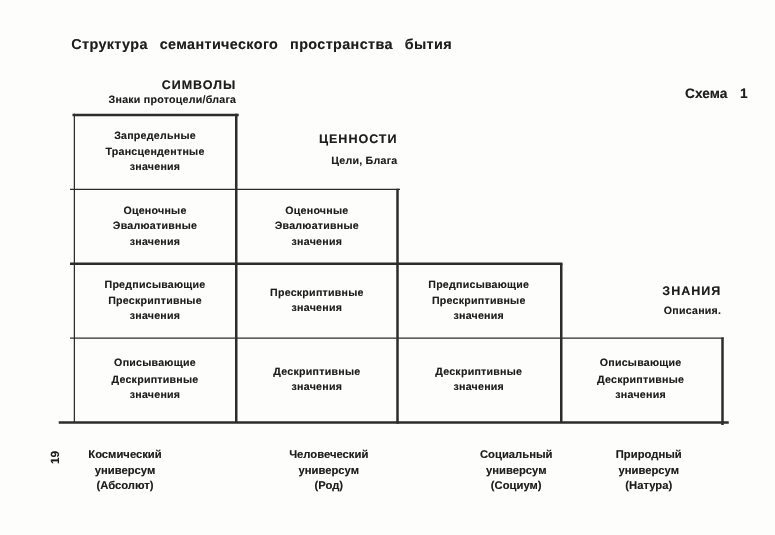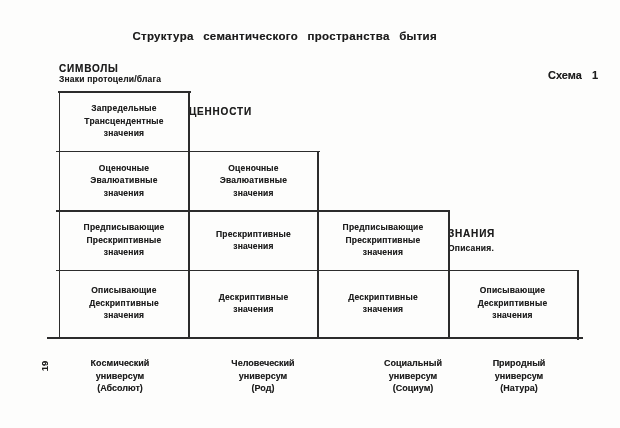--- a/index.html
+++ b/index.html
@@ -6,26 +6,26 @@
   .page{
     position:relative;
     width:620px;height:428px;
     background:#fdfdfc;
     font-family:"Liberation Sans","DejaVu Sans",sans-serif;
     color:#1d1d1d;
     overflow:hidden;
   }
   .txt{position:absolute;font-weight:bold;color:#1d1d1d;
        text-shadow:0 0 0.5px rgba(20,20,20,0.45);}
-  .title{top:30px;left:57px;width:380px;text-align:right;
+  .title{top:30px;left:57px;width:380px;text-align:left;
          font-size:11.5px;letter-spacing:.3px;word-spacing:6px;}
   .schema{top:69px;left:505px;width:90px;font-size:11px;word-spacing:7px;margin-left:43px;}
   .pagenum{top:359px;left:31px;width:28px;height:14px;line-height:14px;
            text-align:center;font-size:9.5px;transform:rotate(-90deg);}
-  .colhead{position:absolute;text-align:left;}
+  .colhead{position:absolute;text-align:right;}
   .colhead .h{font-weight:bold;font-size:10px;letter-spacing:.8px;
               text-shadow:0 0 0.5px rgba(20,20,20,0.5);}
   .colhead .s{font-weight:bold;font-size:8.5px;margin-top:6px;letter-spacing:.2px;
               text-shadow:0 0 0.4px rgba(20,20,20,0.4);}
   .cell{position:absolute;display:flex;align-items:center;justify-content:center;
         text-align:center;font-weight:bold;font-size:8.5px;line-height:12.5px;
         white-space:pre-line;letter-spacing:.2px;
         text-shadow:0 0 0.5px rgba(20,20,20,0.45);}
   .universe{position:absolute;top:357px;width:120px;text-align:center;
             font-weight:bold;font-size:9px;line-height:12.5px;white-space:pre-line;
@@ -41,20 +41,21 @@
   <div class="txt title">Структура семантического пространства бытия</div>
   <div class="txt schema">Схема 1</div>
   <div class="txt pagenum">19</div>
 
   <div class="colhead" style="left:59px;top:63px;width:130px">
     <div class="h">СИМВОЛЫ</div>
     <div class="s" style="margin-top:0">Знаки протоцели/блага</div>
   </div>
   <div class="colhead" style="left:189px;top:106px;width:129px">
     <div class="h">ЦЕННОСТИ</div>
+    <div class="s">Цели, Блага</div>
   </div>
   <div class="colhead" style="left:448px;top:228px;width:129px">
     <div class="h">ЗНАНИЯ</div>
     <div class="s" style="margin-top:4px">Описания.</div>
   </div>
 
   <div class="hline" style="left:58px;top:91px;width:133px"></div>
   <div class="hline" style="left:56px;top:150.5px;width:264px"></div>
   <div class="hline" style="left:56px;top:210px;width:394px"></div>
   <div class="hline" style="left:56px;top:269.5px;width:523px"></div>
@@ -90,21 +91,21 @@
   <div class="cell" style="left:318px;top:211px;width:130px;height:58px">Предписывающие
 Прескриптивные
 значения</div>
   <div class="cell" style="left:318px;top:270px;width:130px;height:66px">Дескриптивные
 значения</div>
 
   <div class="cell" style="left:448px;top:270px;width:129px;height:66px">Описывающие
 Дескриптивные
 значения</div>
 
-  <div class="universe" style="left:60px">Космический
+  <div class="universe" style="left:40px">Космический
 универсум
 (Абсолют)</div>
   <div class="universe" style="left:203px">Человеческий
 универсум
 (Род)</div>
   <div class="universe" style="left:353px">Социальный
 универсум
 (Социум)</div>
   <div class="universe" style="left:459px">Природный
 универсум

